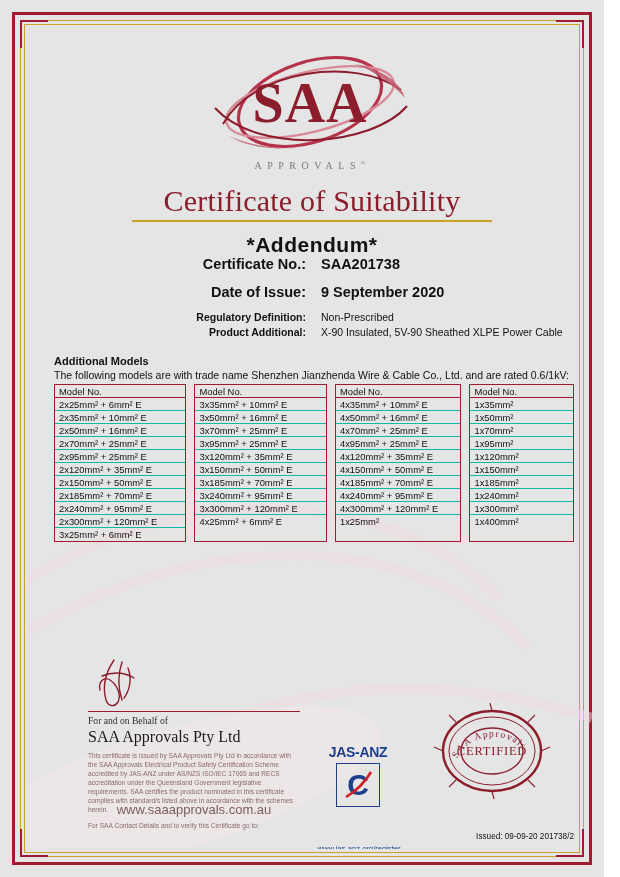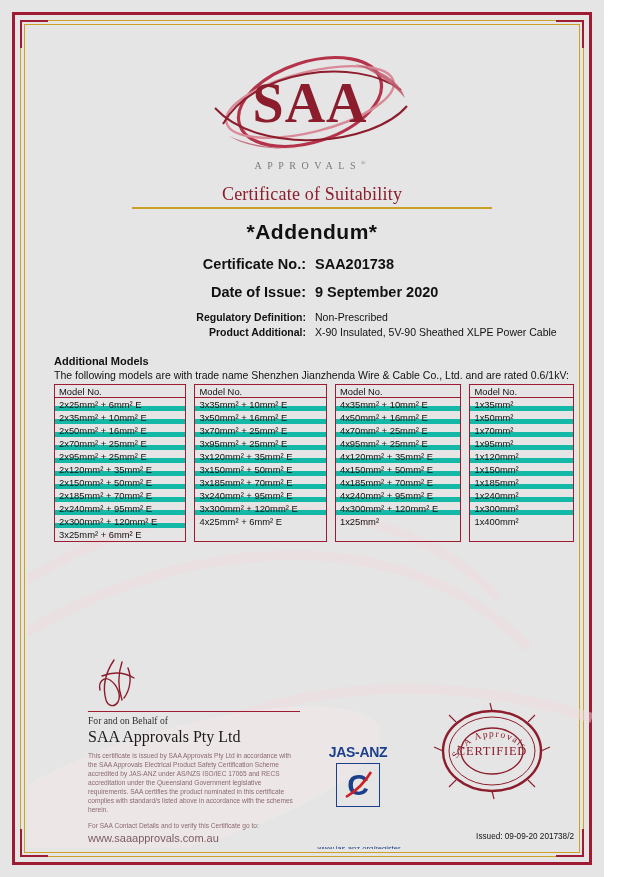--- a/index.html
+++ b/index.html
@@ -81,21 +81,21 @@
 
   
   .title-block {
     position: absolute;
     left: 104px; top: 156px;
     width: 360px;
     text-align: center;
   }
   .cert-title {
     font-family: "Liberation Serif", serif;
-    font-size: 18px;
+    font-size: 30px;
     color: #8c1d2c;
     letter-spacing: 0.2px;
   }
   .title-rule {
     margin: 2px auto 0 auto;
     width: 360px;
     height: 2px;
     background: #c9a227;
   }
   .addendum {
@@ -105,20 +105,21 @@
     font-weight: bold;
     color: #111;
     letter-spacing: 0.5px;
   }
 
   
   .kv {
     position: absolute;
     display: flex;
     width: 564px;
+    gap: 6px;
   }
   .kv .k {
     text-align: right;
     font-weight: bold;
     color: #111;
     padding-right: 9px;
   }
   .kv .v {
     text-align: left;
     color: #111;
@@ -160,21 +161,21 @@
   }
   .mtable {
     border: 1px solid #9e1b32;
     box-sizing: border-box;
     background: transparent;
   }
   .mtable .cell {
     font-size: 9.4px;
     color: #111;
     padding: 1px 4px 1px 4px;
-    border-bottom: 5px solid #14b8a6;
+    border-bottom: 1px solid #14b8a6;
     white-space: nowrap;
     line-height: 12px;
     height: 13px;
     box-sizing: border-box;
   }
   .mtable .cell.head {
     font-weight: normal;
     border-bottom: 1px solid #9e1b32;
   }
   .mtable .cell.last { border-bottom: none; }
@@ -216,23 +217,24 @@
     width: 212px;
     font-size: 6.6px;
     line-height: 9px;
     color: #8a6a6e;
   }
   .fineprint p { margin: 0; }
   .fineprint .gap { height: 7px; }
 
   .saa-url {
     position: absolute;
-    left: 60px; top: 804px;
+    left: 60px; top: 774px;
     width: 212px;
-    font-size: 11px;
+    text-align: center;
+    font-size: 13px;
     color: #7a5c60;
   }
 
   
   .jasanz {
     position: absolute;
     left: 284px; top: 716px;
     width: 92px;
     text-align: center;
   }

